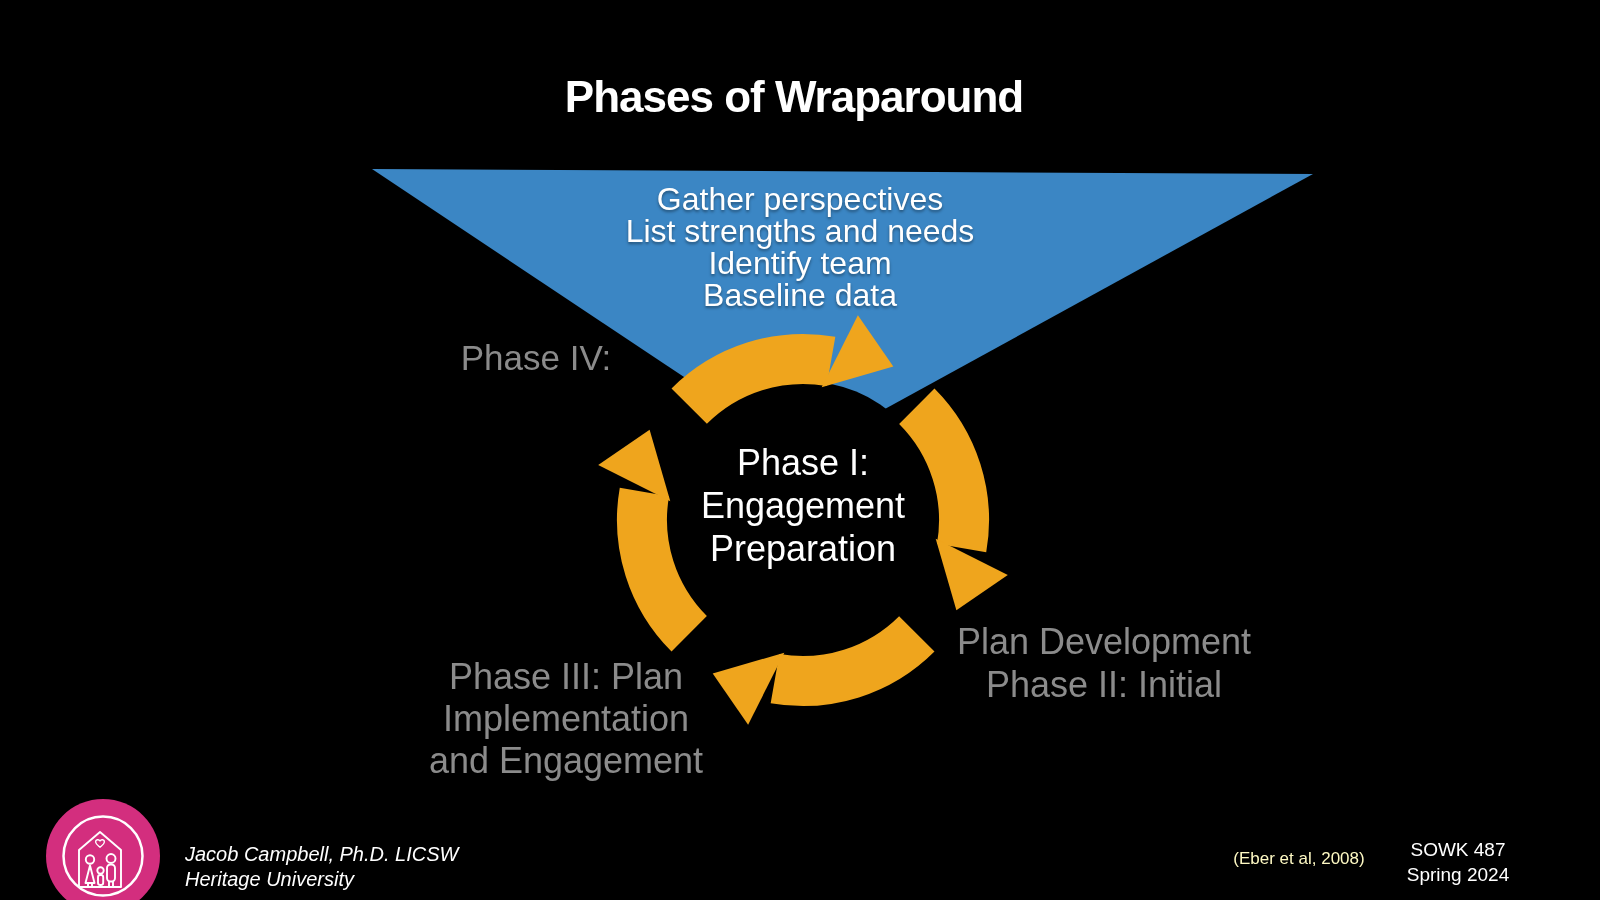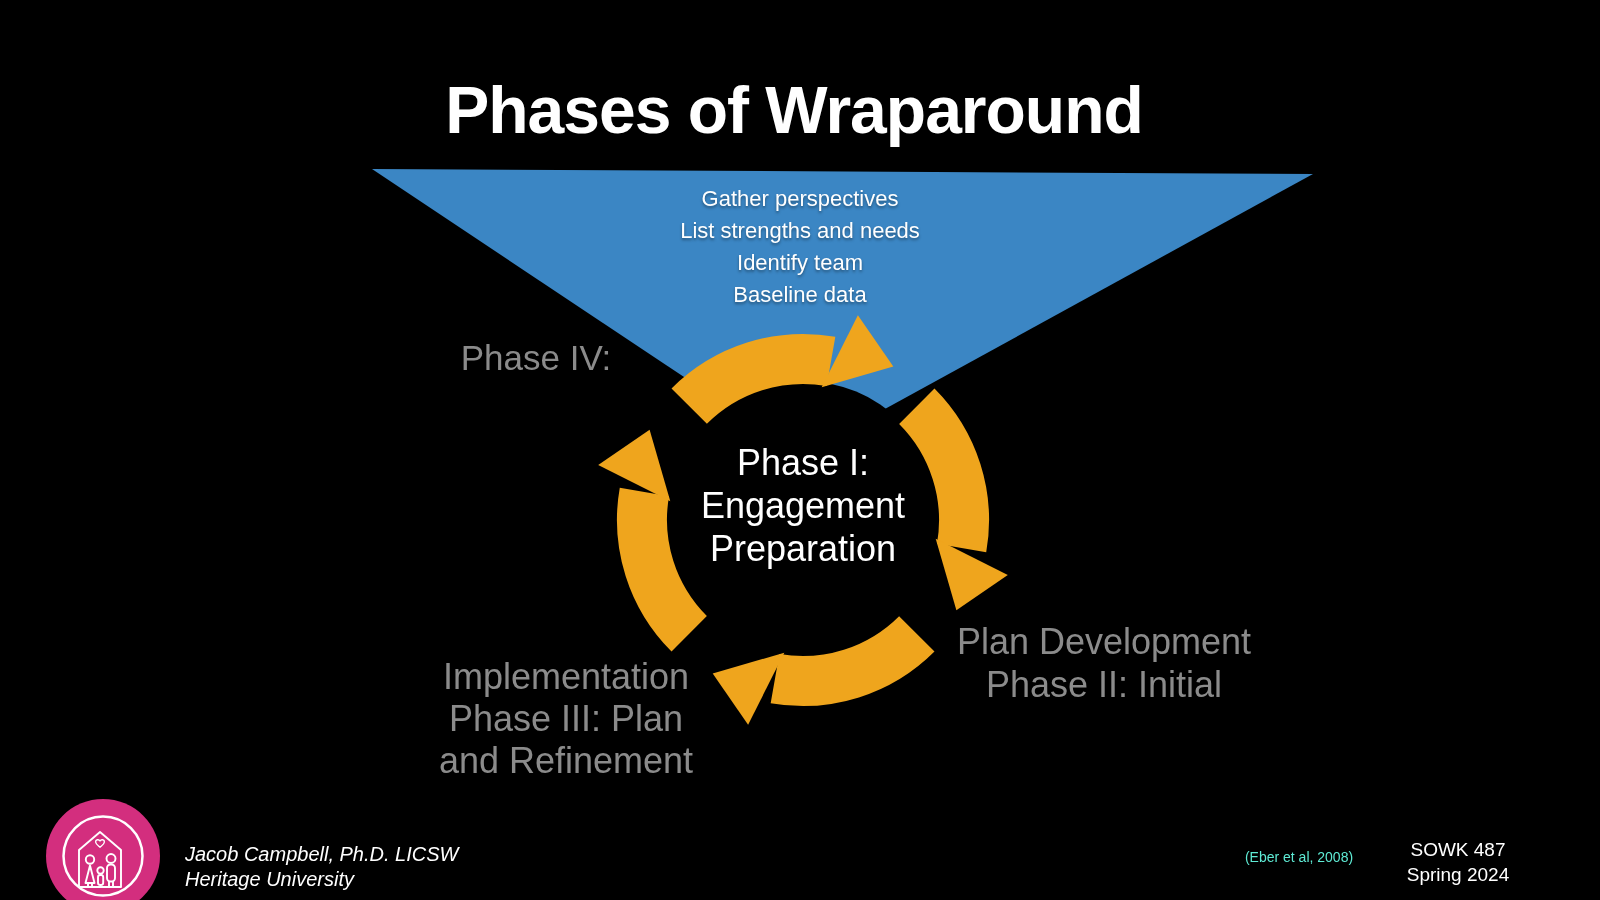--- a/index.html
+++ b/index.html
@@ -2,30 +2,30 @@
 <html><head>
 <meta charset="utf-8">
 <style>
   html,body{margin:0;padding:0;background:#000;}
   .slide{position:relative;width:1600px;height:900px;background:#000;overflow:hidden;
          font-family:"Liberation Sans","DejaVu Sans",sans-serif;}
   .abs{position:absolute;}
   .ctr{transform:translateX(-50%);text-align:center;white-space:nowrap;}
   .title{top:72px;left:794px;font-size:66px;font-weight:bold;color:#fff;letter-spacing:-1px;
          text-shadow:0 3px 4px rgba(0,0,0,.45);}
-  .funnel-text{top:183px;left:800px;font-size:22px;line-height:32px;color:#fff;
+  .funnel-text{top:183px;left:800px;font-size:32px;line-height:32px;color:#fff;
                text-shadow:0 2px 3px rgba(0,0,0,.4);}
   .center-label{top:441px;left:803px;font-size:36px;line-height:43px;color:#fff;
                 text-shadow:0 2px 3px rgba(0,0,0,.5);}
   .gray-label{color:#8B8B8B;text-shadow:0 2px 2px rgba(0,0,0,.5);}
   .phase4{top:337px;left:536px;font-size:35px;line-height:42px;}
   .phase2{top:620px;left:1104px;font-size:36px;line-height:43px;}
   .phase3{top:656px;left:566px;font-size:36px;line-height:42px;}
   .credit{top:842px;left:185px;font-size:20px;line-height:25px;color:#fff;white-space:nowrap;font-style:italic;}
-  .citation{top:849px;left:1299px;font-size:14px;color:#5eead4;}
+  .citation{top:849px;left:1299px;font-size:17px;color:#fef9c3;}
   .course{top:837px;left:1458px;font-size:19px;line-height:25px;color:#fff;}
   svg{display:block;}
 </style>
 </head>
 <body>
 
 <div class="slide">
 
   <svg class="abs" style="left:0;top:0" width="1600" height="900" viewBox="0 0 1600 900">
 
@@ -44,21 +44,21 @@
     <g transform="rotate(180 803 520)">
       <path d="M689.2 406.2 A161 161 0 0 1 831.0 361.4" fill="none" stroke-width="50" stroke="#EFA51D"></path>
       <polygon points="857.9,315.2 821.7,387.3 893.3,366.6" fill="#EFA51D"></polygon>
     </g>
     <g transform="rotate(270 803 520)">
       <path d="M689.2 406.2 A161 161 0 0 1 831.0 361.4" fill="none" stroke-width="50" stroke="#EFA51D"></path>
       <polygon points="857.9,315.2 821.7,387.3 893.3,366.6" fill="#EFA51D"></polygon>
     </g>
   </svg>
 
-  <h1 class="abs ctr title" style="margin:0;font-size:66px;text-align:right;">Phases of Wraparound</h1>
+  <h1 class="abs ctr title" style="margin:0;font-size:44px;text-align:right;">Phases of Wraparound</h1>
 
   <div class="abs ctr funnel-text">
     <div>Gather perspectives</div>
     <div>List strengths and needs</div>
     <div>Identify team</div>
     <div>Baseline data</div>
   </div>
 
   <div class="abs ctr center-label">
     <div>Phase I:</div>
@@ -69,23 +69,23 @@
   <div class="abs ctr gray-label phase4">
     <div>Phase IV:</div>
   </div>
 
   <div class="abs ctr gray-label phase2">
     <div>Plan Development</div>
     <div>Phase II: Initial</div>
   </div>
 
   <div class="abs ctr gray-label phase3">
+    <div>Phase III: Plan</div>
     <div>Implementation</div>
-    <div>Phase III: Plan</div>
-    <div>and Refinement</div>
+    <div>and Engagement</div>
   </div>
 
   <svg class="abs" style="left:42px;top:797px" width="118" height="122" viewBox="0 0 118 122">
     <circle cx="61" cy="59" r="57" fill="#D32E7E"></circle>
     <circle cx="61" cy="59" r="39.5" fill="none" stroke="#fff" stroke-width="2.5"></circle>
     <g fill="none" stroke="#fff" stroke-width="1.9" stroke-linejoin="round" stroke-linecap="round">
 
       <path d="M58 35 L79 53 L79 90 L37 90 L37 53 Z"></path>
 
       <path d="M58 44 c-1.2,-2.2 -4.6,-1.4 -4.4,1 c0.2,2.2 2.6,3.6 4.4,5.2 c1.8,-1.6 4.2,-3 4.4,-5.2 c0.2,-2.4 -3.2,-3.2 -4.4,-1 Z" stroke-width="1.4"></path>

